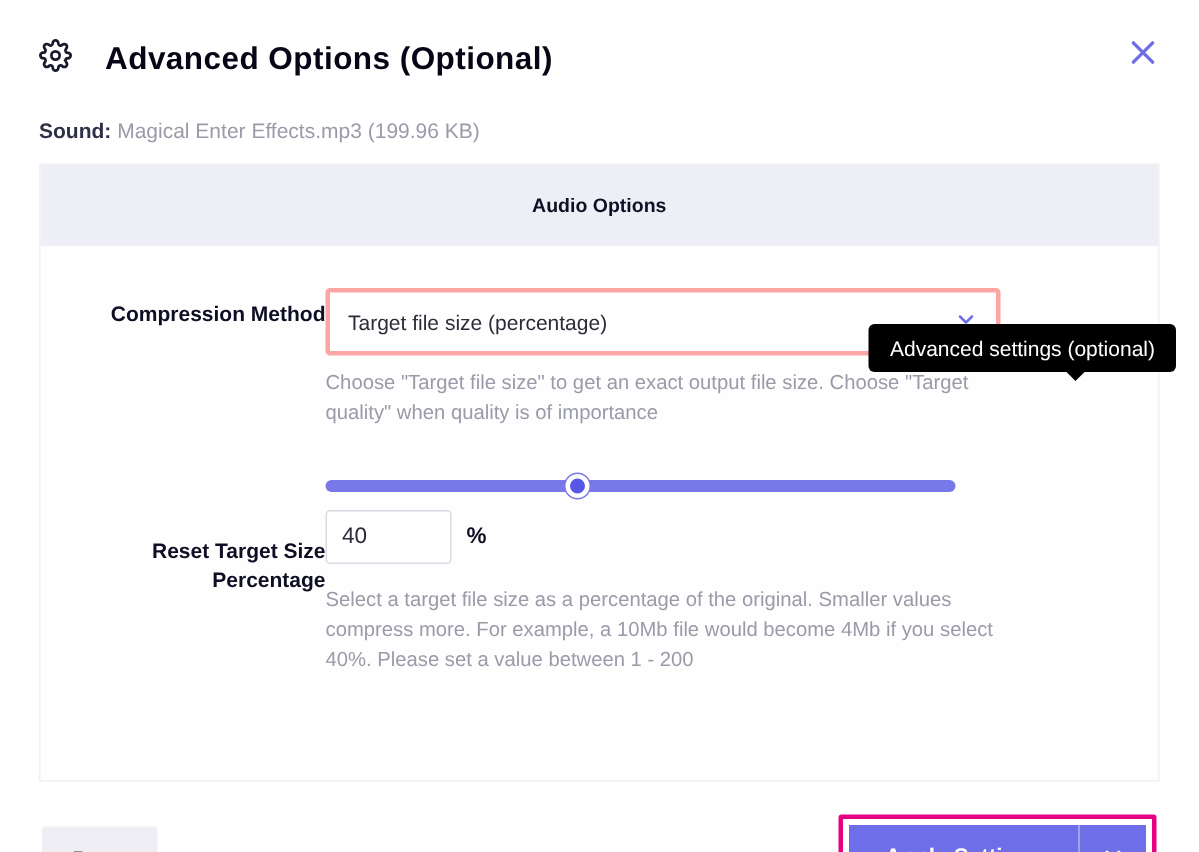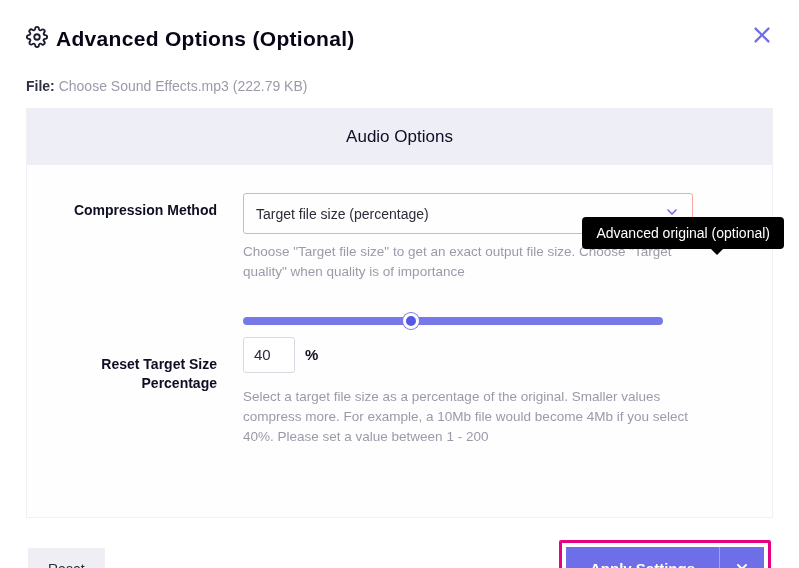--- a/index.html
+++ b/index.html
@@ -11,21 +11,21 @@
     height: 568px;
     color: #1a1a2e;
   }
   .dialog {
     padding: 26px 26px 10px 26px;
     position: relative;
   }
   .header-row {
     display: flex;
     align-items: center;
-    gap: 8px;
+    gap: 22px;
   }
   .gear {
     width: 22px; height: 22px;
     color: #1a1a2e;
   }
   .title {
     font-size: 21px;
     font-weight: 700;
     letter-spacing: 0.3px;
     color: #060616;
@@ -48,49 +48,48 @@
     margin-top: 14px;
     border: 1px solid #f0f0f5;
     background: #fefefe;
   }
   .panel-title-bar {
     background: #eeeef6;
     padding: 18px 0;
     text-align: center;
   }
   .panel-title {
-    font-size: 17px;
-    font-weight: 400;
+    font-size: 13px;
+    font-weight: 700;
     color: #0e0e24;
   }
   .panel-body {
     padding: 28px 30px 40px 30px;
     position: relative;
   }
   .field-row {
     display: flex;
     align-items: flex-start;
-    gap: 26px;
     margin-bottom: 30px;
   }
   .field-label {
     width: 160px;
     text-align: right;
     font-size: 14px;
     font-weight: 700;
     color: #0e0e24;
     padding-top: 8px;
     line-height: 1.4;
   }
   .field-control {
     flex: 1;
     max-width: 450px;
   }
   .select {
-    border: 1px solid #fca5a5;
+    border: 3px solid #fca5a5;
     border-radius: 3px;
     padding: 10px 12px;
     font-size: 14px;
     color: #2c2c39;
     display: flex;
     align-items: center;
     justify-content: space-between;
     cursor: pointer;
   }
   .select-chevron {
@@ -127,21 +126,21 @@
   }
   .percent-row {
     display: flex;
     align-items: center;
     gap: 10px;
     margin-top: 12px;
   }
   .percent-input {
     border: 1px solid #d9d9e3;
     border-radius: 3px;
-    width: 52px;
+    width: 84px;
     height: 36px;
     padding: 0 10px;
     font-size: 15px;
     color: #2c2c39;
   }
   .percent-sign {
     font-size: 15px;
     font-weight: 700;
     color: #0e0e24;
   }
@@ -225,23 +224,23 @@
   </div>
 
   <span class="close-x">
     <svg viewBox="0 0 24 24" fill="none" stroke="currentColor" stroke-width="2.5" stroke-linecap="round">
       <line x1="5" y1="5" x2="19" y2="19"></line>
       <line x1="19" y1="5" x2="5" y2="19"></line>
     </svg>
   </span>
 
   <div class="file-line">
-    <span class="lbl">File:</span>
-    <span>Choose Sound Effects.mp3</span>
-    <span>(222.79 KB)</span>
+    <span class="lbl">Sound:</span>
+    <span>Magical Enter Effects.mp3</span>
+    <span>(199.96 KB)</span>
   </div>
 
   <div class="panel">
     <div class="panel-title-bar">
       <span class="panel-title">Audio Options</span>
     </div>
     <div class="panel-body">
 
       <div class="field-row">
         <div class="field-label">Compression Method</div>
@@ -252,21 +251,21 @@
               <svg class="select-chevron" viewBox="0 0 24 24" fill="none" stroke="currentColor" stroke-width="2.5" stroke-linecap="round" stroke-linejoin="round">
                 <polyline points="6 9 12 15 18 9"></polyline>
               </svg>
             </span>
           </div>
           <div class="helper">Choose "Target file size" to get an exact output file size. Choose "Target quality" when quality is of importance</div>
         </div>
       </div>
 
       <div class="tooltip">
-        <span>Advanced original (optional)</span>
+        <span>Advanced settings (optional)</span>
       </div>
 
       <div class="field-row">
         <div class="field-label" style="padding-top:42px;">Reset Target Size Percentage</div>
         <div class="field-control">
           <div class="slider-wrap">
             <div class="slider">
               <div class="slider-thumb" id="slider-thumb" style="left: 40%;"></div>
             </div>
             <div class="percent-row">

